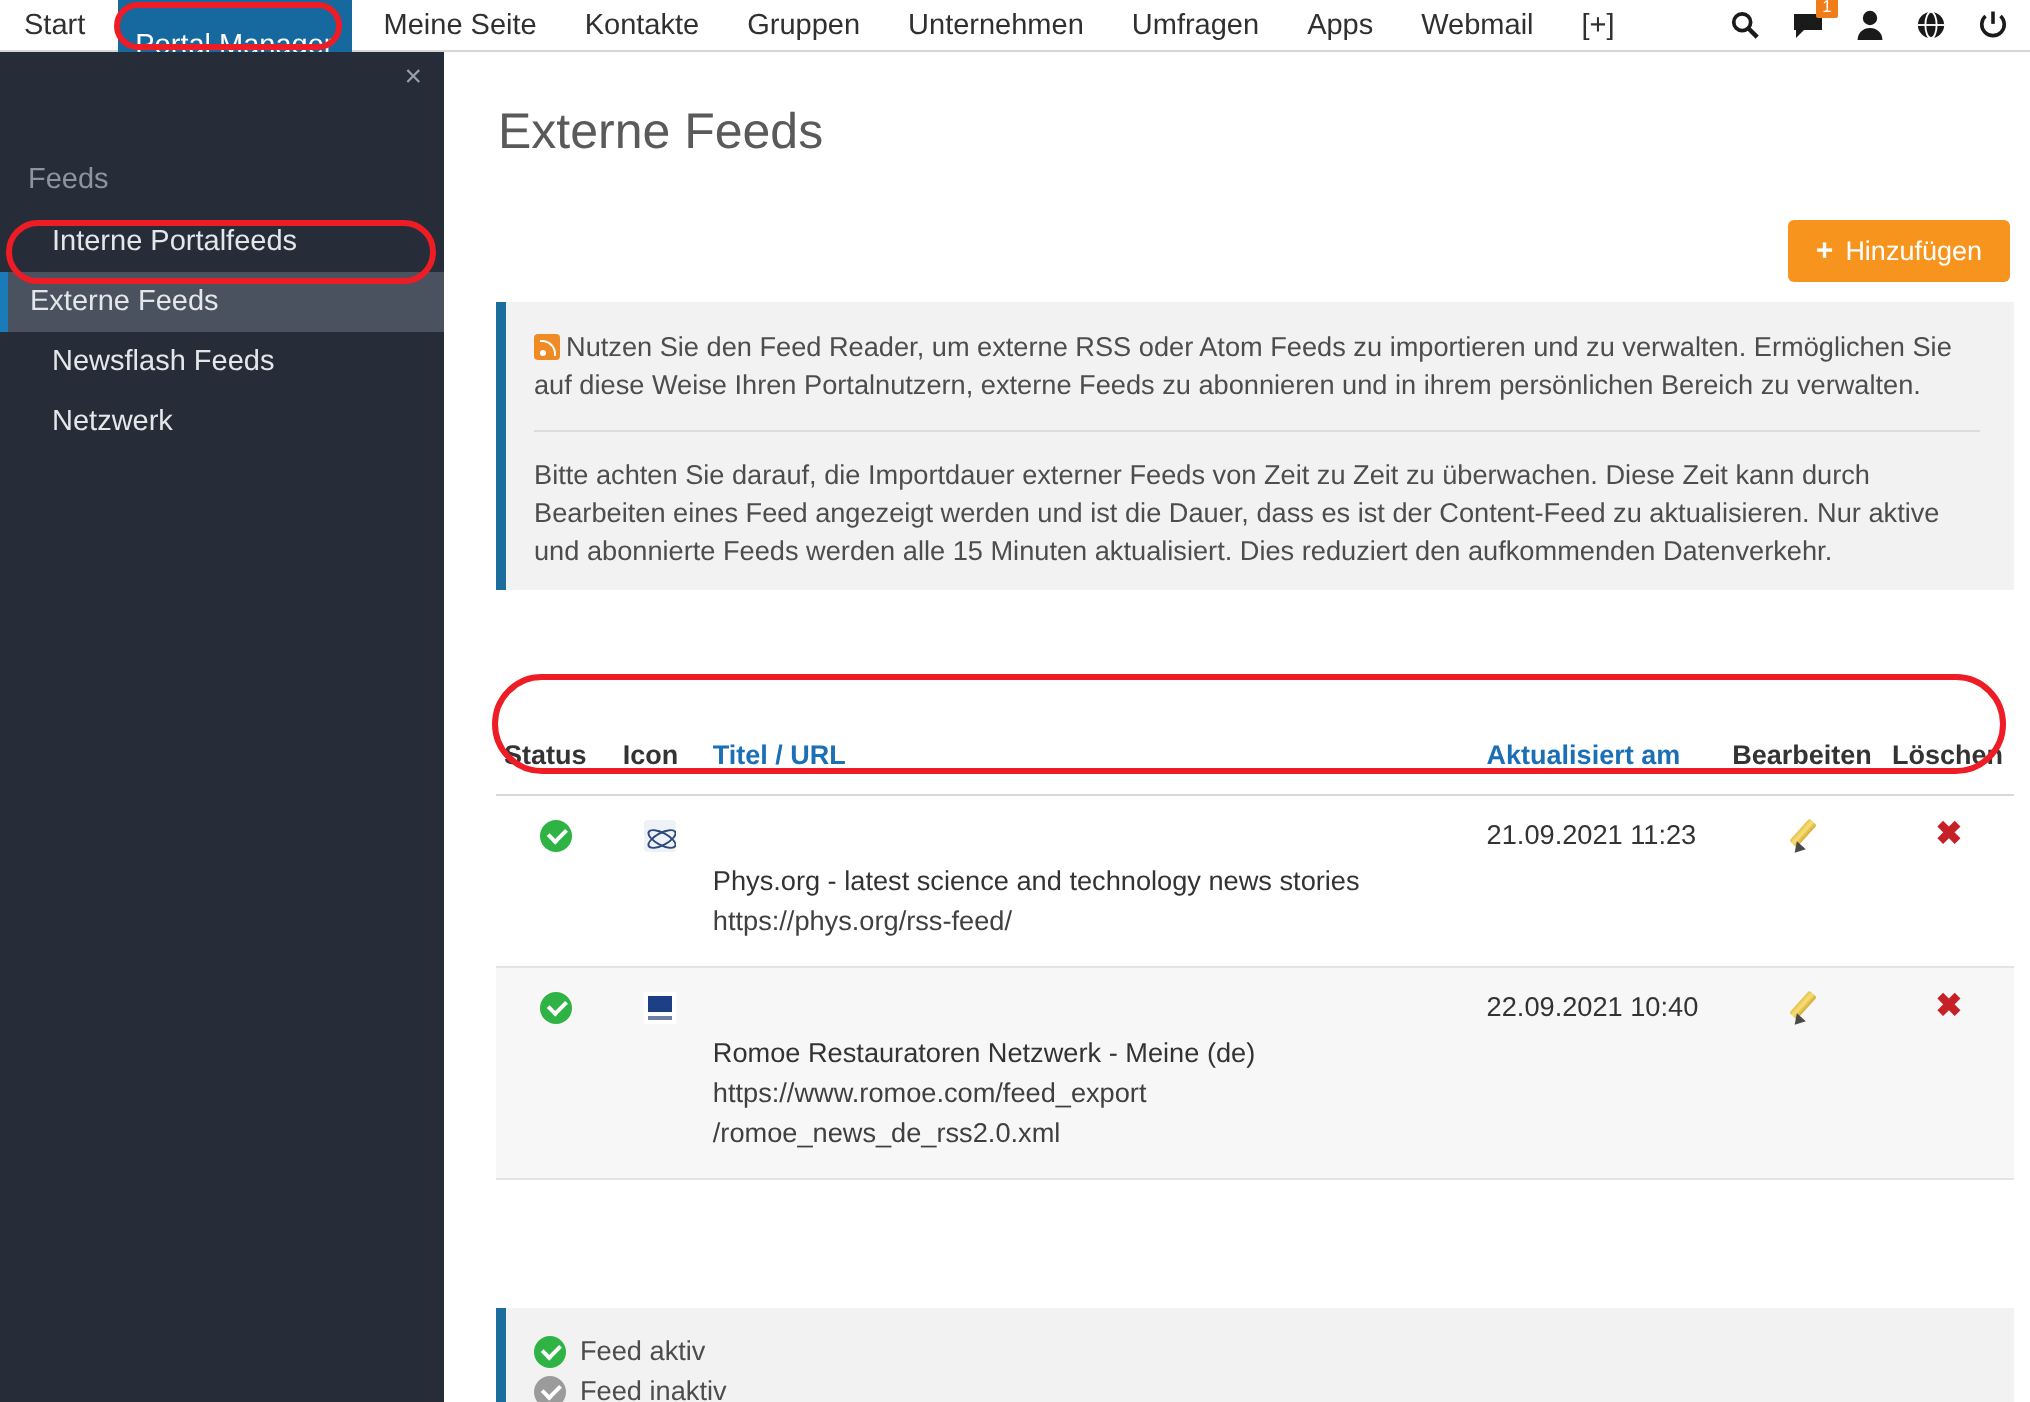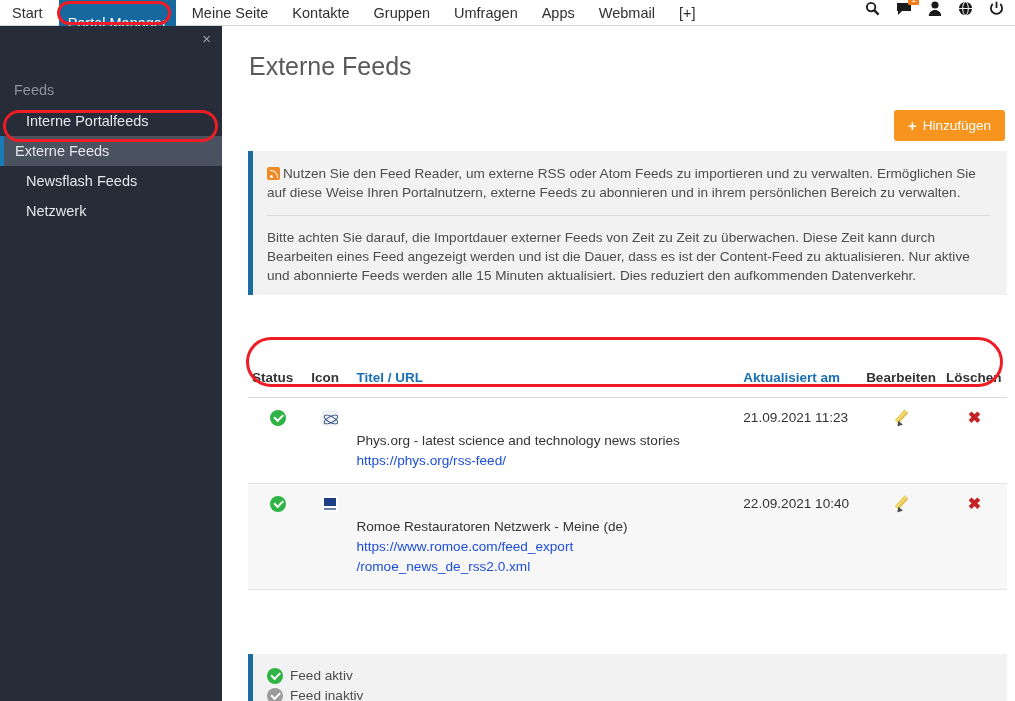--- a/index.html
+++ b/index.html
@@ -10,21 +10,21 @@
     background: #ffffff;
     font-family: "Liberation Sans", sans-serif;
   }
 
   
   #topnav {
     position: absolute; left: 0; top: 0;
     width: 1015px; height: 26px;
     background: #ffffff;
     border-bottom: 1px solid #d6d6d6;
-    display: flex; align-items: flex-start;
+    display: flex; align-items: center;
   }
   .nav-items { display: flex; align-items: center; height: 26px; }
   .nav-item {
     font-size: 14.5px; color: #303030;
     padding: 0 12px; height: 26px; line-height: 26px;
     white-space: nowrap; cursor: pointer;
   }
   .nav-item.active {
     background: #16699e; color: #ffffff;
     border-radius: 3px; height: 21px; line-height: 21px;
@@ -147,21 +147,21 @@
   }
   tr.row-alt td { background: #f7f7f7; }
   .col-status { width: 58px; text-align: center; }
   .col-icon   { width: 44px; text-align: center; }
   .col-title  { width: 378px; }
   .col-date   { width: 120px; }
   .col-edit   { width: 78px; text-align: center; }
   .col-del    { width: 60px; text-align: center; }
   .feed-title { color: #333333; line-height: 20px; margin-top: 21px; }
   .feed-url {
-    color: #1d4ed8; line-height: 20px; cursor: pointer;
+    color: #404040; line-height: 20px; cursor: pointer;
     word-break: break-all;
   }
 
   
   .status-dot {
     display: inline-block; width: 16px; height: 16px;
     border-radius: 50%; position: relative;
   }
   .status-dot.active   { background: #2fb344; }
   .status-dot.inactive { background: #9b9b9b; }
@@ -255,20 +255,21 @@
 </head>
 <body>
 
 <div id="topnav">
   <div class="nav-items" id="nav-items">
       <div class="nav-item">Start</div>
       <div class="nav-item active">Portal Manager</div>
       <div class="nav-item">Meine Seite</div>
       <div class="nav-item">Kontakte</div>
       <div class="nav-item">Gruppen</div>
+      <div class="nav-item">Unternehmen</div>
       <div class="nav-item">Umfragen</div>
       <div class="nav-item">Apps</div>
       <div class="nav-item">Webmail</div>
       <div class="nav-item">[+]</div>
     </div>
   <div class="nav-right">
     <span class="nav-icon">
       <svg width="15" height="15" viewBox="0 0 16 16">
           <circle cx="6.5" cy="6.5" r="4.5" fill="none" stroke="#1a1a1a" stroke-width="2"></circle>
           <line x1="10" y1="10" x2="14.5" y2="14.5" stroke="#1a1a1a" stroke-width="2.4"></line>

